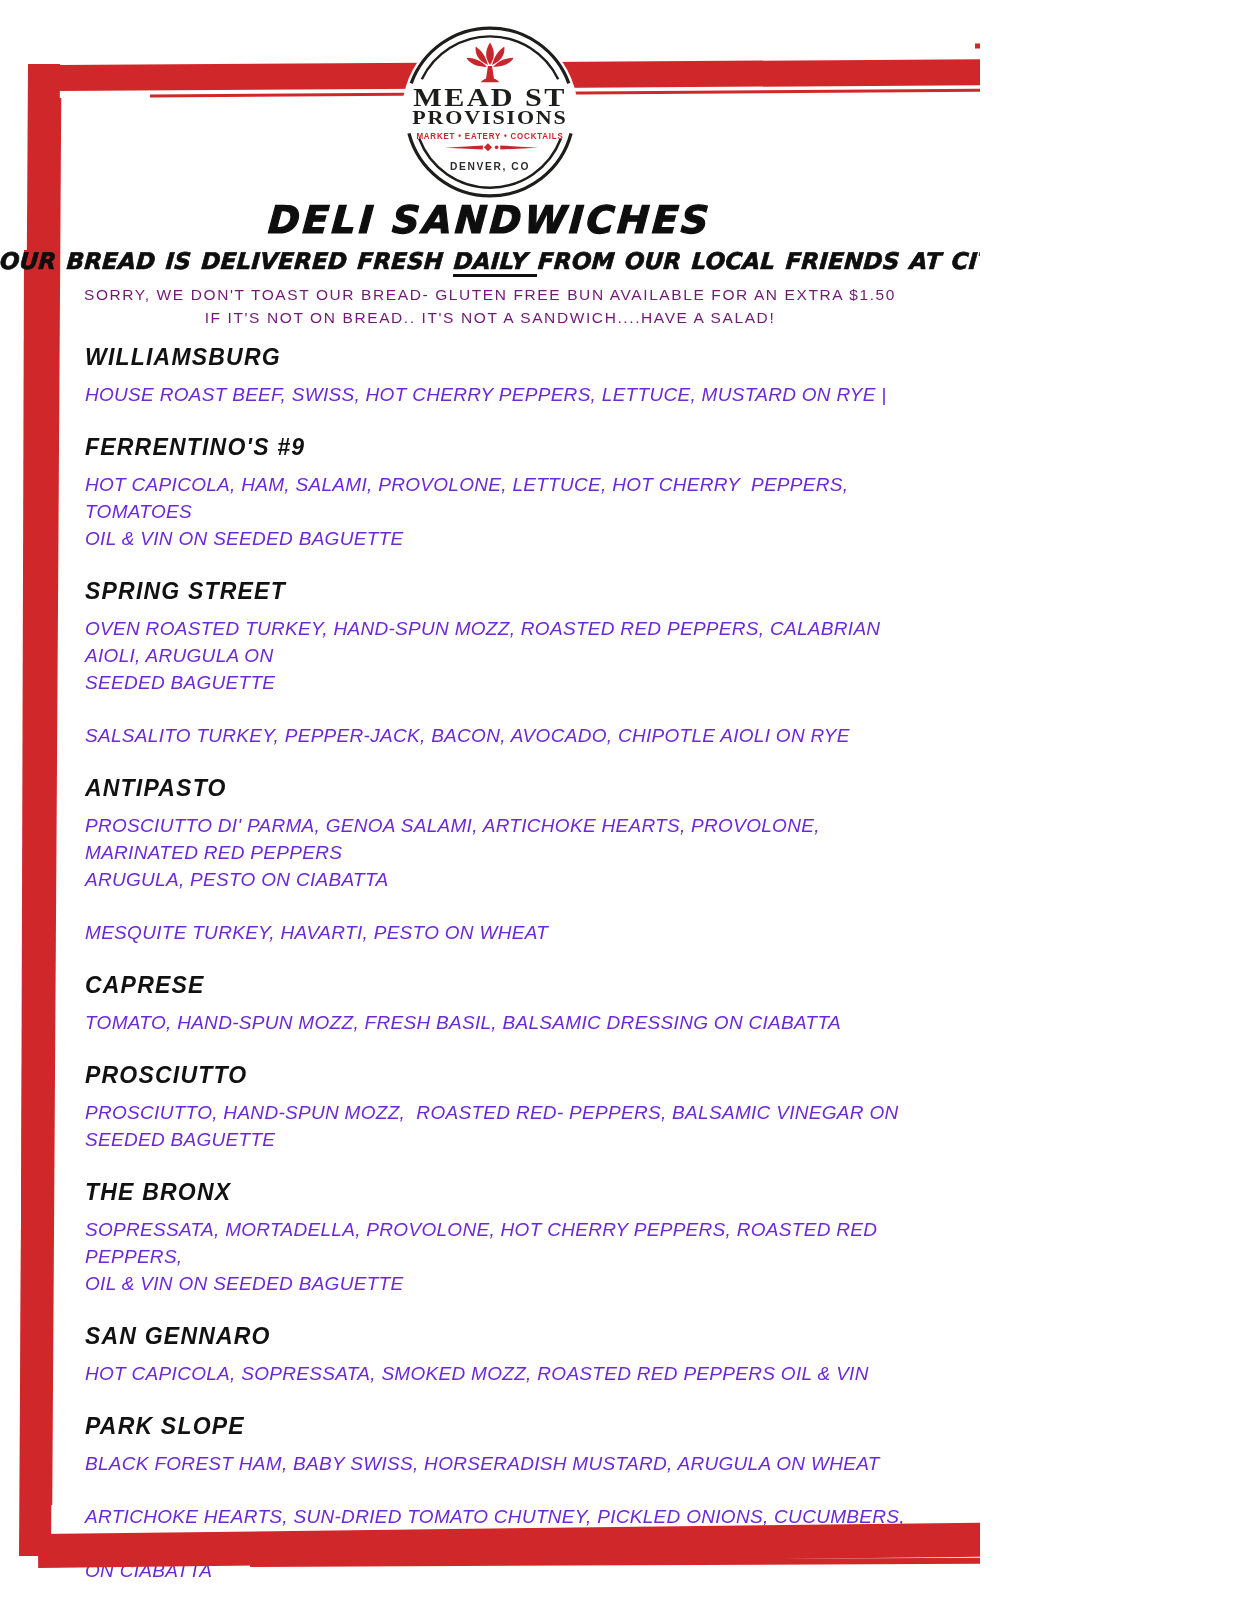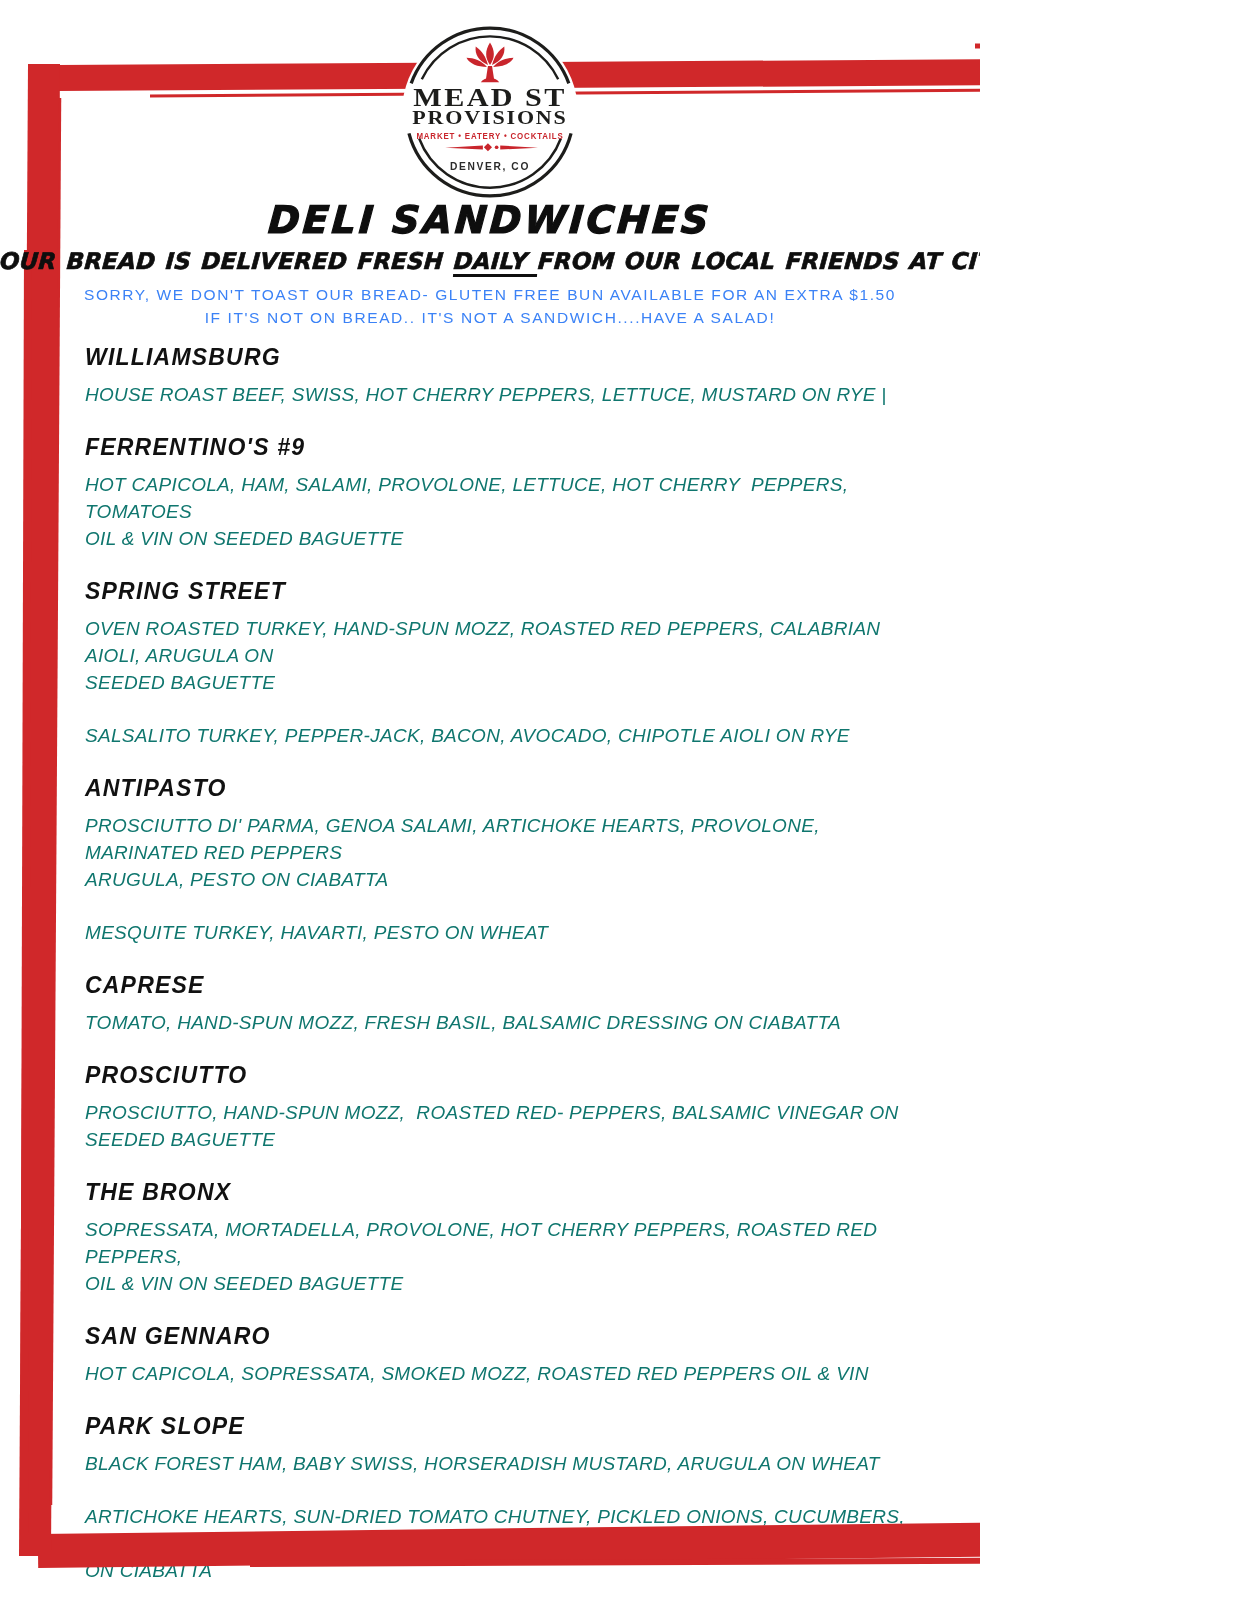--- a/index.html
+++ b/index.html
@@ -47,41 +47,41 @@
     color:#0e0e0e;
     -webkit-text-stroke:0.7px #0e0e0e;
     transform:skewX(-4deg);
     white-space:pre;
   }
   .bread-note .u{border-bottom:3px solid #0e0e0e;}
   .note{
     text-align:center;
     font-size:15.5px;line-height:23px;
     letter-spacing:1.6px;
-    color:#3b82f6;
+    color:#701a75;
     white-space:pre;
   }
   .note.first{margin-top:7px;}
   .menu{
     margin-top:15px;
     padding:0 66px 0 85px;
   }
   .item{margin:0 0 26px 0;font-style:italic;}
   .item h2{
     margin:0 0 10px 0;
     font-size:23px;line-height:27px;
     font-weight:bold;
     letter-spacing:1.2px;
     color:#111111;
   }
   .item p{
     margin:0;
     font-size:19px;line-height:27px;
     letter-spacing:0.3px;
-    color:#0f766e;
+    color:#6d28d9;
     white-space:pre-wrap;
   }
 </style>
 </head>
 <body>
 
 <div class="page">
 
   <svg class="frame" viewBox="0 0 1236 1600" width="1236" height="1600" aria-hidden="true">
     <g stroke="currentColor" fill="none" stroke-linecap="butt">

